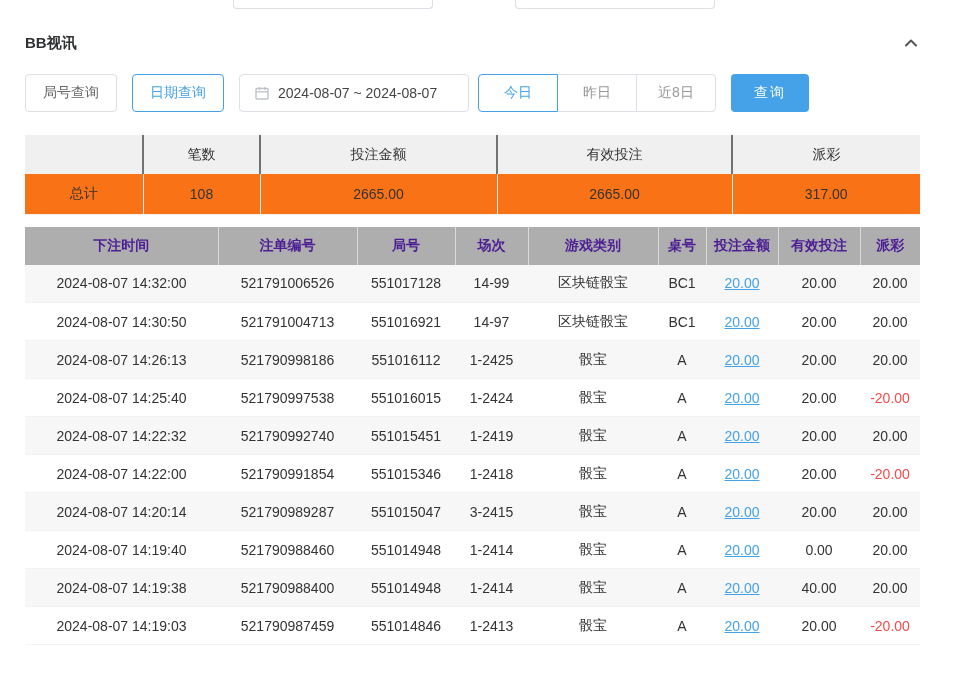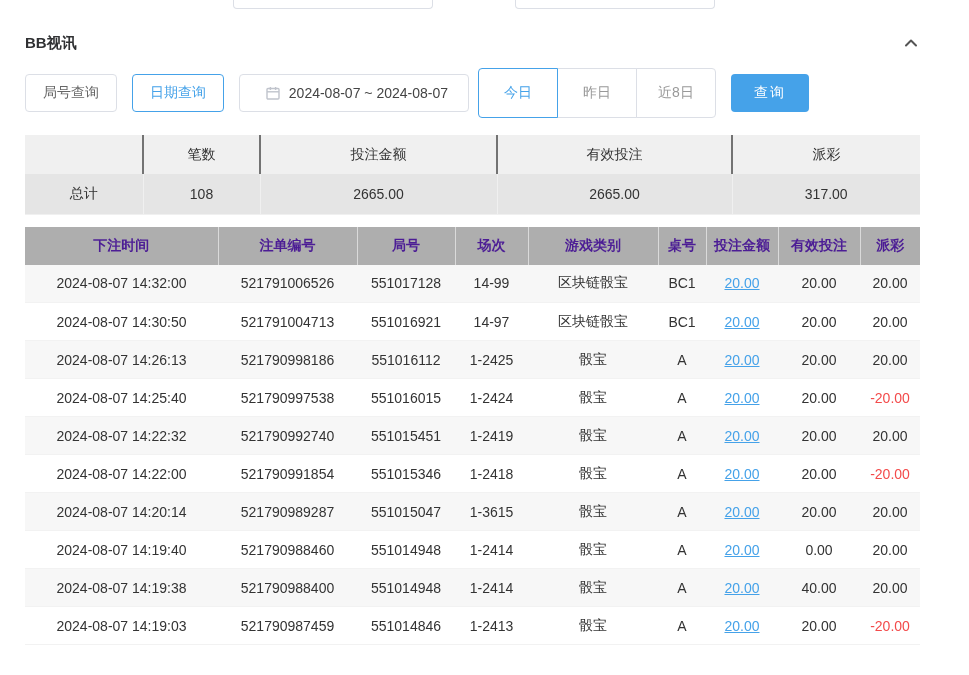--- a/index.html
+++ b/index.html
@@ -39,43 +39,43 @@
     font-size:14px; cursor:pointer; font-family:inherit;
   }
   .btn.outline { border:1px solid #dcdfe6; color:#666; padding:0 17px; }
   .btn.outline.active-outline { border:1px solid #45a2e9; color:#45a2e9; }
   .btn.primary {
     background:#45a2e9; color:#fff; border:none; width:78px;
     letter-spacing:2px;
   }
   .date-picker {
     width:230px; height:38px; border:1px solid #dcdfe6; border-radius:4px;
-    display:flex; align-items:center; gap:8px; padding:0 20px;
-    font-size:14px; color:#444; cursor:pointer; background:#fff;justify-content:flex-end;
+    display:flex; align-items:center; gap:8px; padding:0 14px;
+    font-size:14px; color:#444; cursor:pointer; background:#fff;
   }
   .btn-group { display:flex; margin-left:-6px; }
   .btn-group .seg {
-    height:50px; width:80px; background:#fff; border:1px solid #dcdfe6;
+    height:38px; width:80px; background:#fff; border:1px solid #dcdfe6;
     color:#999; font-size:14px; cursor:pointer; margin-left:-1px;
     font-family:inherit; position:relative;
   }
   .btn-group .seg:first-child { border-radius:4px 0 0 4px; margin-left:0; }
   .btn-group .seg:last-child { border-radius:0 4px 4px 0; }
   .btn-group .seg.active { color:#45a2e9; border-color:#45a2e9; z-index:2; }
 
   table { border-collapse:collapse; table-layout:fixed; width:895px; }
 
   .summary-table { margin-top:23px; font-size:14px; }
   .summary-table th {
     background:#f0f0f0; height:39px; font-weight:normal; color:#333;
     border-right:2px solid #737373;
   }
   .summary-table th:last-child { border-right:none; }
   .summary-table td {
-    height:40px; text-align:center; background:#e5e5e5;
+    height:40px; text-align:center; background:#f97316;
     border-right:1px solid #f0f0f0; border-bottom:1px solid #f0f0f0;
     color:#333;
   }
   .summary-table td:last-child { border-right:none; }
 
   .data-table { margin-top:12px; font-size:14px; }
   .data-table thead th {
     background:#aeaeae; color:#4c1d95; font-weight:bold; height:38px;
     border-right:1px solid rgba(255,255,255,0.55);
   }
@@ -248,21 +248,21 @@
     <td>骰宝</td>
     <td>A</td>
     <td><a class="bet-link">20.00</a></td>
     <td>20.00</td>
     <td class="neg">-20.00</td>
   </tr>
           <tr>
     <td>2024-08-07 14:20:14</td>
     <td>521790989287</td>
     <td>551015047</td>
-    <td>1-3615</td>
+    <td>3-2415</td>
     <td>骰宝</td>
     <td>A</td>
     <td><a class="bet-link">20.00</a></td>
     <td>20.00</td>
     <td>20.00</td>
   </tr>
           <tr>
     <td>2024-08-07 14:19:40</td>
     <td>521790988460</td>
     <td>551014948</td>

